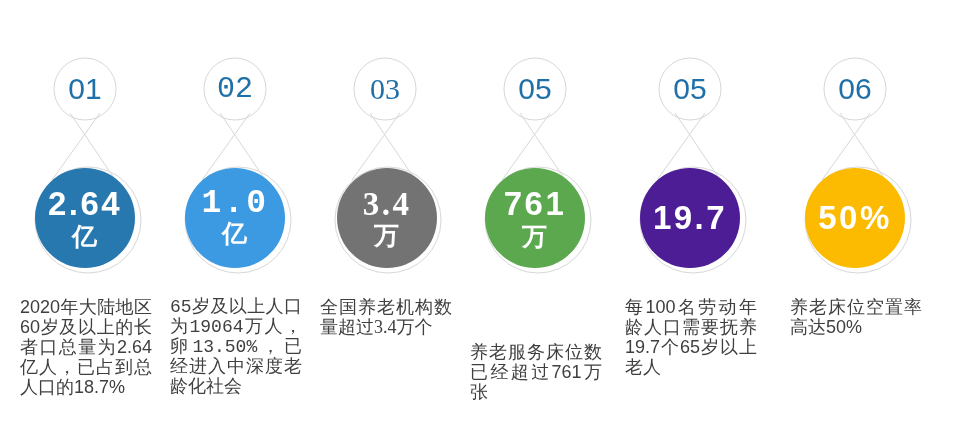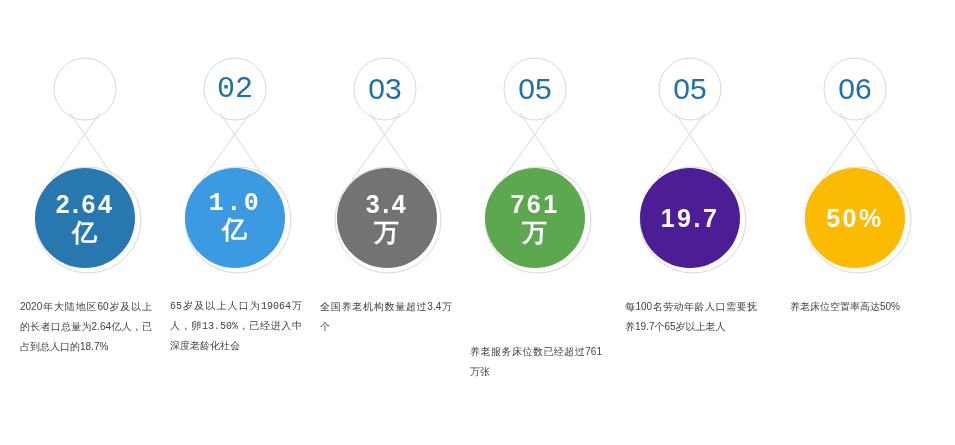--- a/index.html
+++ b/index.html
@@ -62,21 +62,21 @@
   .bubble {
     position: absolute;
     border-radius: 50%;
     display: flex;
     flex-direction: column;
     align-items: center;
     justify-content: center;
   }
   .bubble-val {
     color: #ffffff;
-    font-size: 25px;
+    font-size: 33px;
     font-weight: bold;
     letter-spacing: 2.5px;
     line-height: 1.12;
     text-align: center;
     white-space: nowrap;
   }
   .bubble-unit {
     color: #ffffff;
     font-size: 25px;
     font-weight: bold;
@@ -84,40 +84,41 @@
     line-height: 1.12;
     text-align: center;
   }
   .bubble-unit:empty { display: none; }
 
   
   .caption {
     position: absolute;
     top: 297px;
     width: 132px;
-    font-size: 10px;
+    font-size: 18px;
     line-height: 20px;
     color: #3f3f3f;
     text-align: justify;
     text-justify: inter-ideograph;
   }
 </style>
 </head>
 <body>
 
 <div id="infographic">
     <div class="item" style="left: 10px;">
       <div class="pin">
         <svg width="150" height="290" viewBox="0 0 150 290">
           <circle cx="75" cy="89" r="31" fill="none" stroke="#d7d7d7" stroke-width="1"></circle>
           <circle cx="78" cy="220" r="53" fill="none" stroke="#d7d7d7" stroke-width="1"></circle>
           <line x1="60" y1="113" x2="104" y2="178" stroke="#d7d7d7" stroke-width="1"></line>
           <line x1="90" y1="113" x2="42" y2="180" stroke="#d7d7d7" stroke-width="1"></line>
         </svg>
       </div>
+      <div class="index-label">01</div>
       <div class="bubble" style="background: rgb(40, 120, 176); width: 100px; height: 100px; left: 25px; top: 168px;">
         <div class="bubble-val">2.64</div>
         <div class="bubble-unit">亿</div>
       </div>
       <div class="caption" style="left: 10px;">2020年大陆地区60岁及以上的长者口总量为2.64亿人，已占到总人口的18.7%</div>
     </div>
     <div class="item" style="left: 160px; font-family: Liberation Mono, monospace;">
       <div class="pin">
         <svg width="150" height="290" viewBox="0 0 150 290">
           <circle cx="75" cy="89" r="31" fill="none" stroke="#d7d7d7" stroke-width="1"></circle>
@@ -126,21 +127,21 @@
           <line x1="90" y1="113" x2="42" y2="180" stroke="#d7d7d7" stroke-width="1"></line>
         </svg>
       </div>
       <div class="index-label">02</div>
       <div class="bubble" style="background: rgb(59, 154, 225); width: 100px; height: 100px; left: 25px; top: 168px;">
         <div class="bubble-val">1.0</div>
         <div class="bubble-unit">亿</div>
       </div>
       <div class="caption" style="left: 10px;">65岁及以上人口为19064万人，卵13.50%，已经进入中深度老龄化社会</div>
     </div>
-    <div class="item" style="left: 310px;">
+    <div class="item" style="left: 310px; font-family: Liberation Serif, serif;">
       <div class="pin">
         <svg width="150" height="290" viewBox="0 0 150 290">
           <circle cx="75" cy="89" r="31" fill="none" stroke="#d7d7d7" stroke-width="1"></circle>
           <circle cx="78" cy="220" r="53" fill="none" stroke="#d7d7d7" stroke-width="1"></circle>
           <line x1="60" y1="113" x2="104" y2="178" stroke="#d7d7d7" stroke-width="1"></line>
           <line x1="90" y1="113" x2="42" y2="180" stroke="#d7d7d7" stroke-width="1"></line>
         </svg>
       </div>
       <div class="index-label">03</div>
       <div class="bubble" style="background: #737373; width: 100px; height: 100px; left: 27px; top: 168px;">

